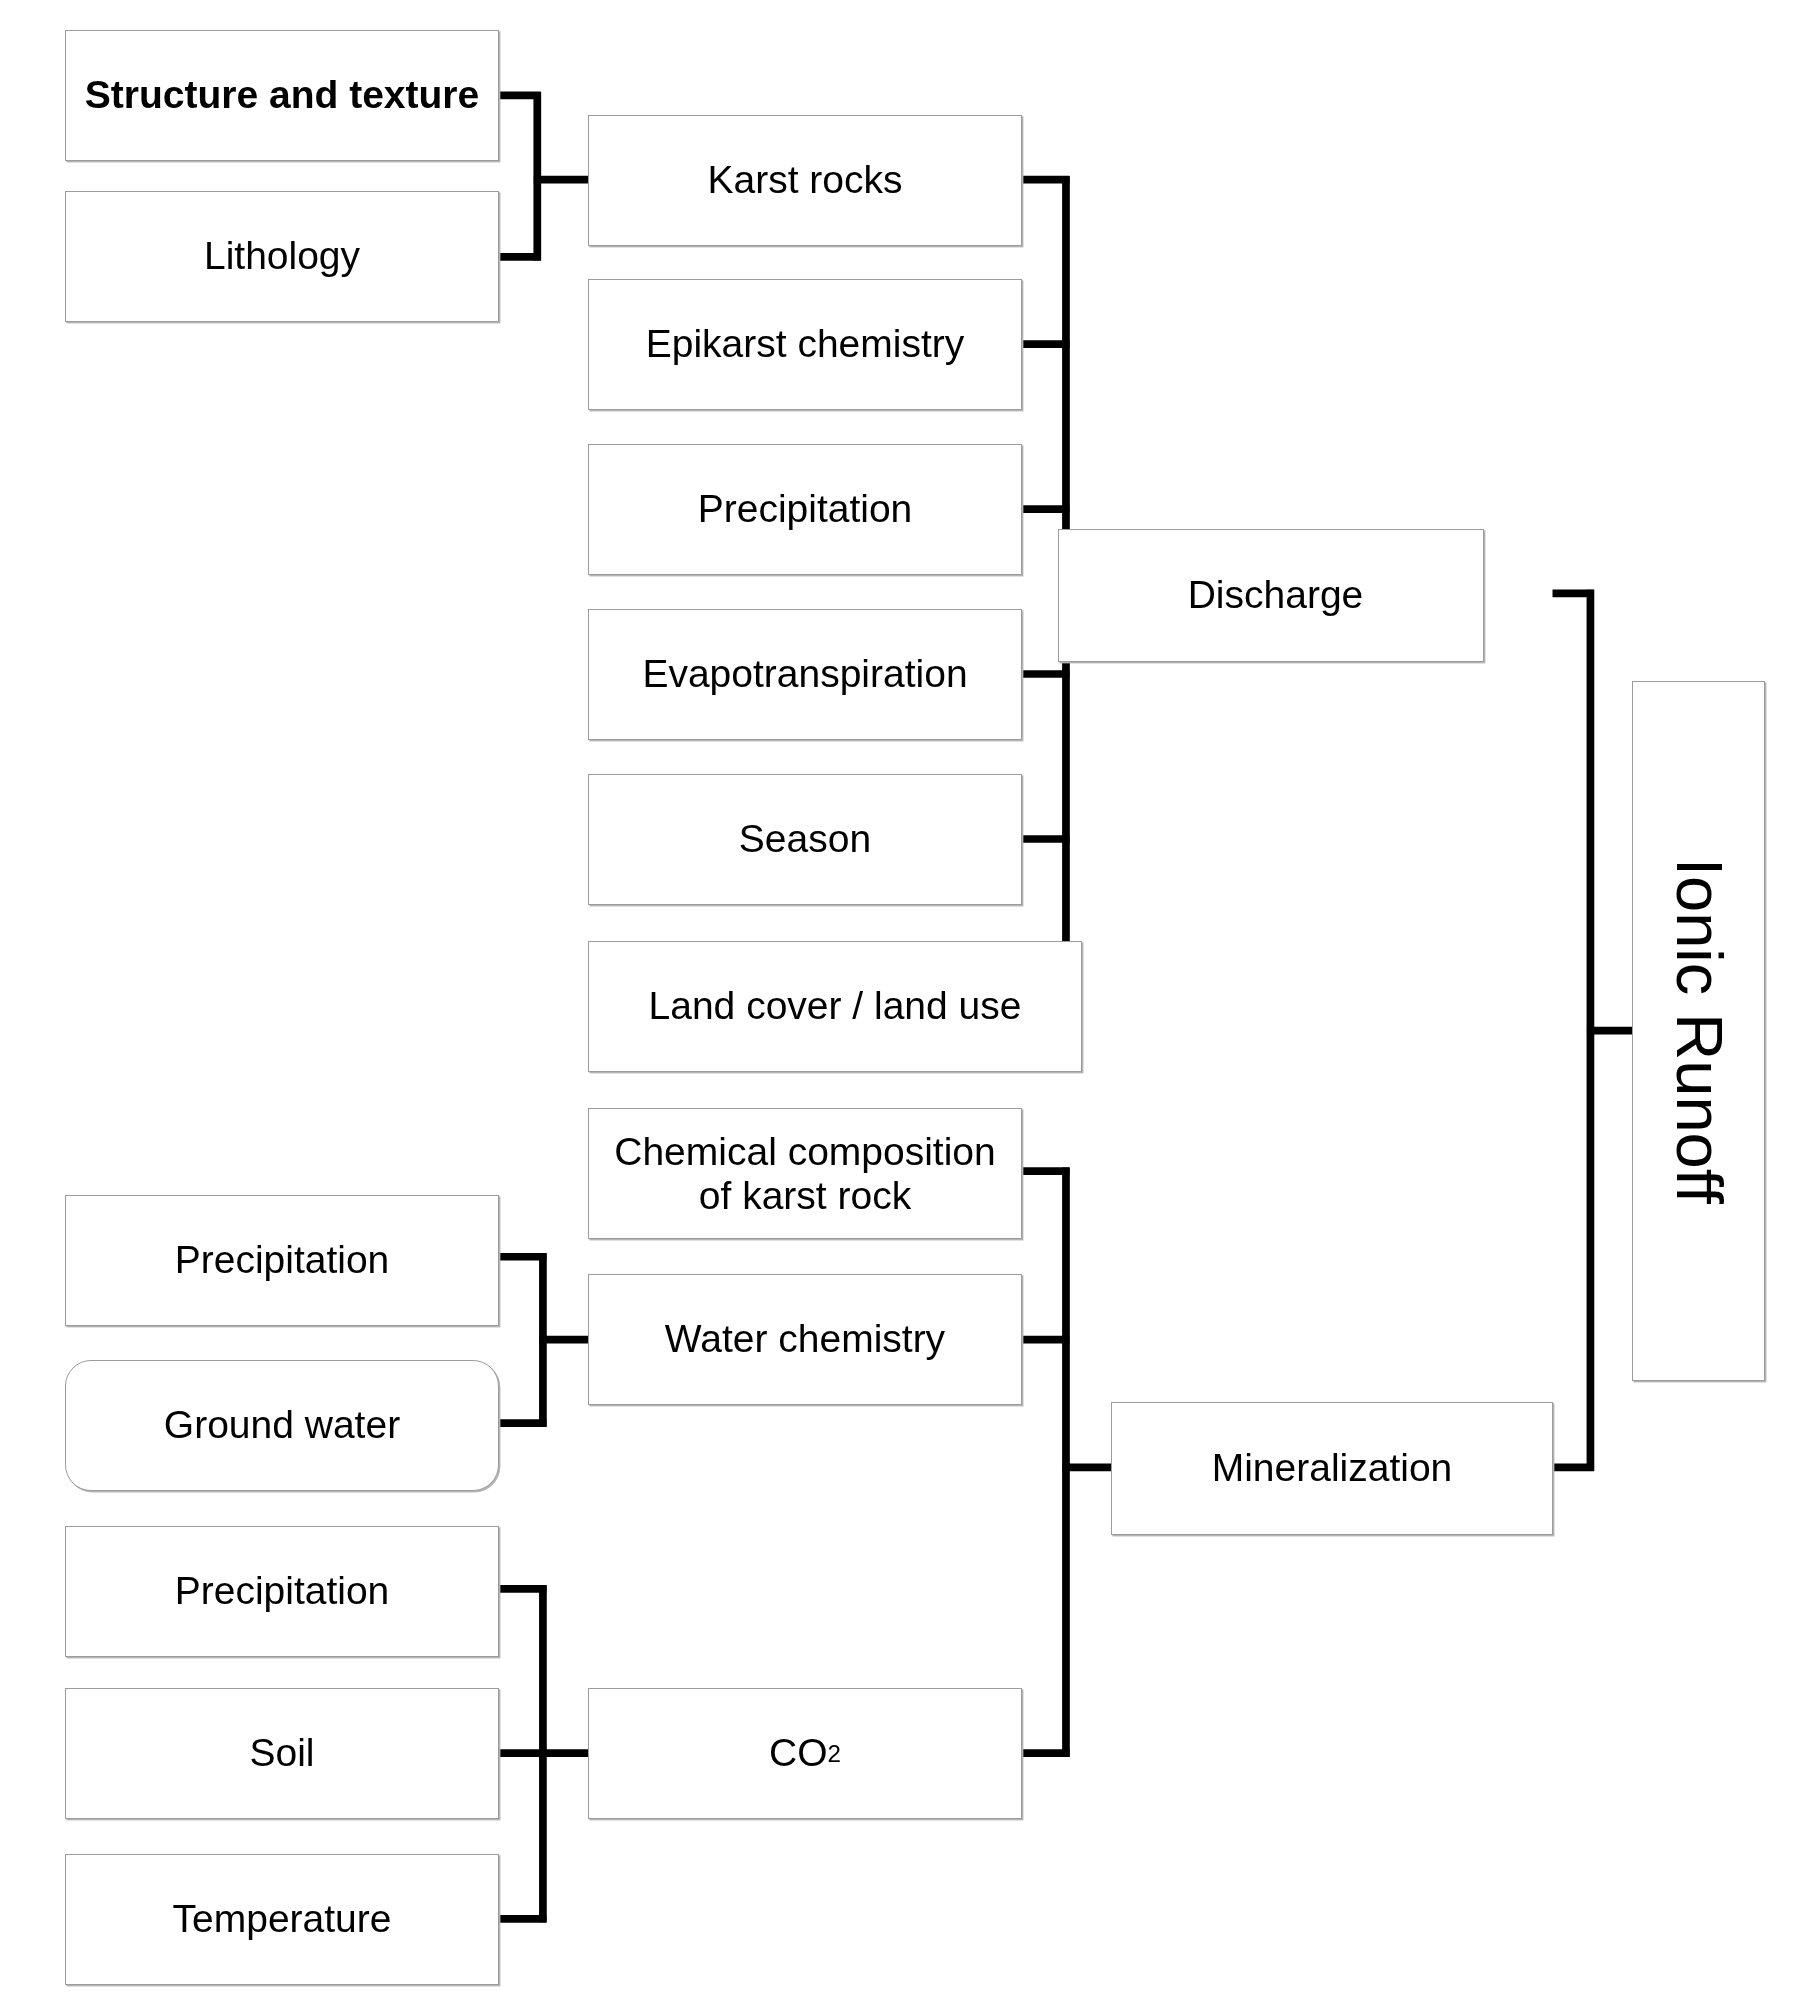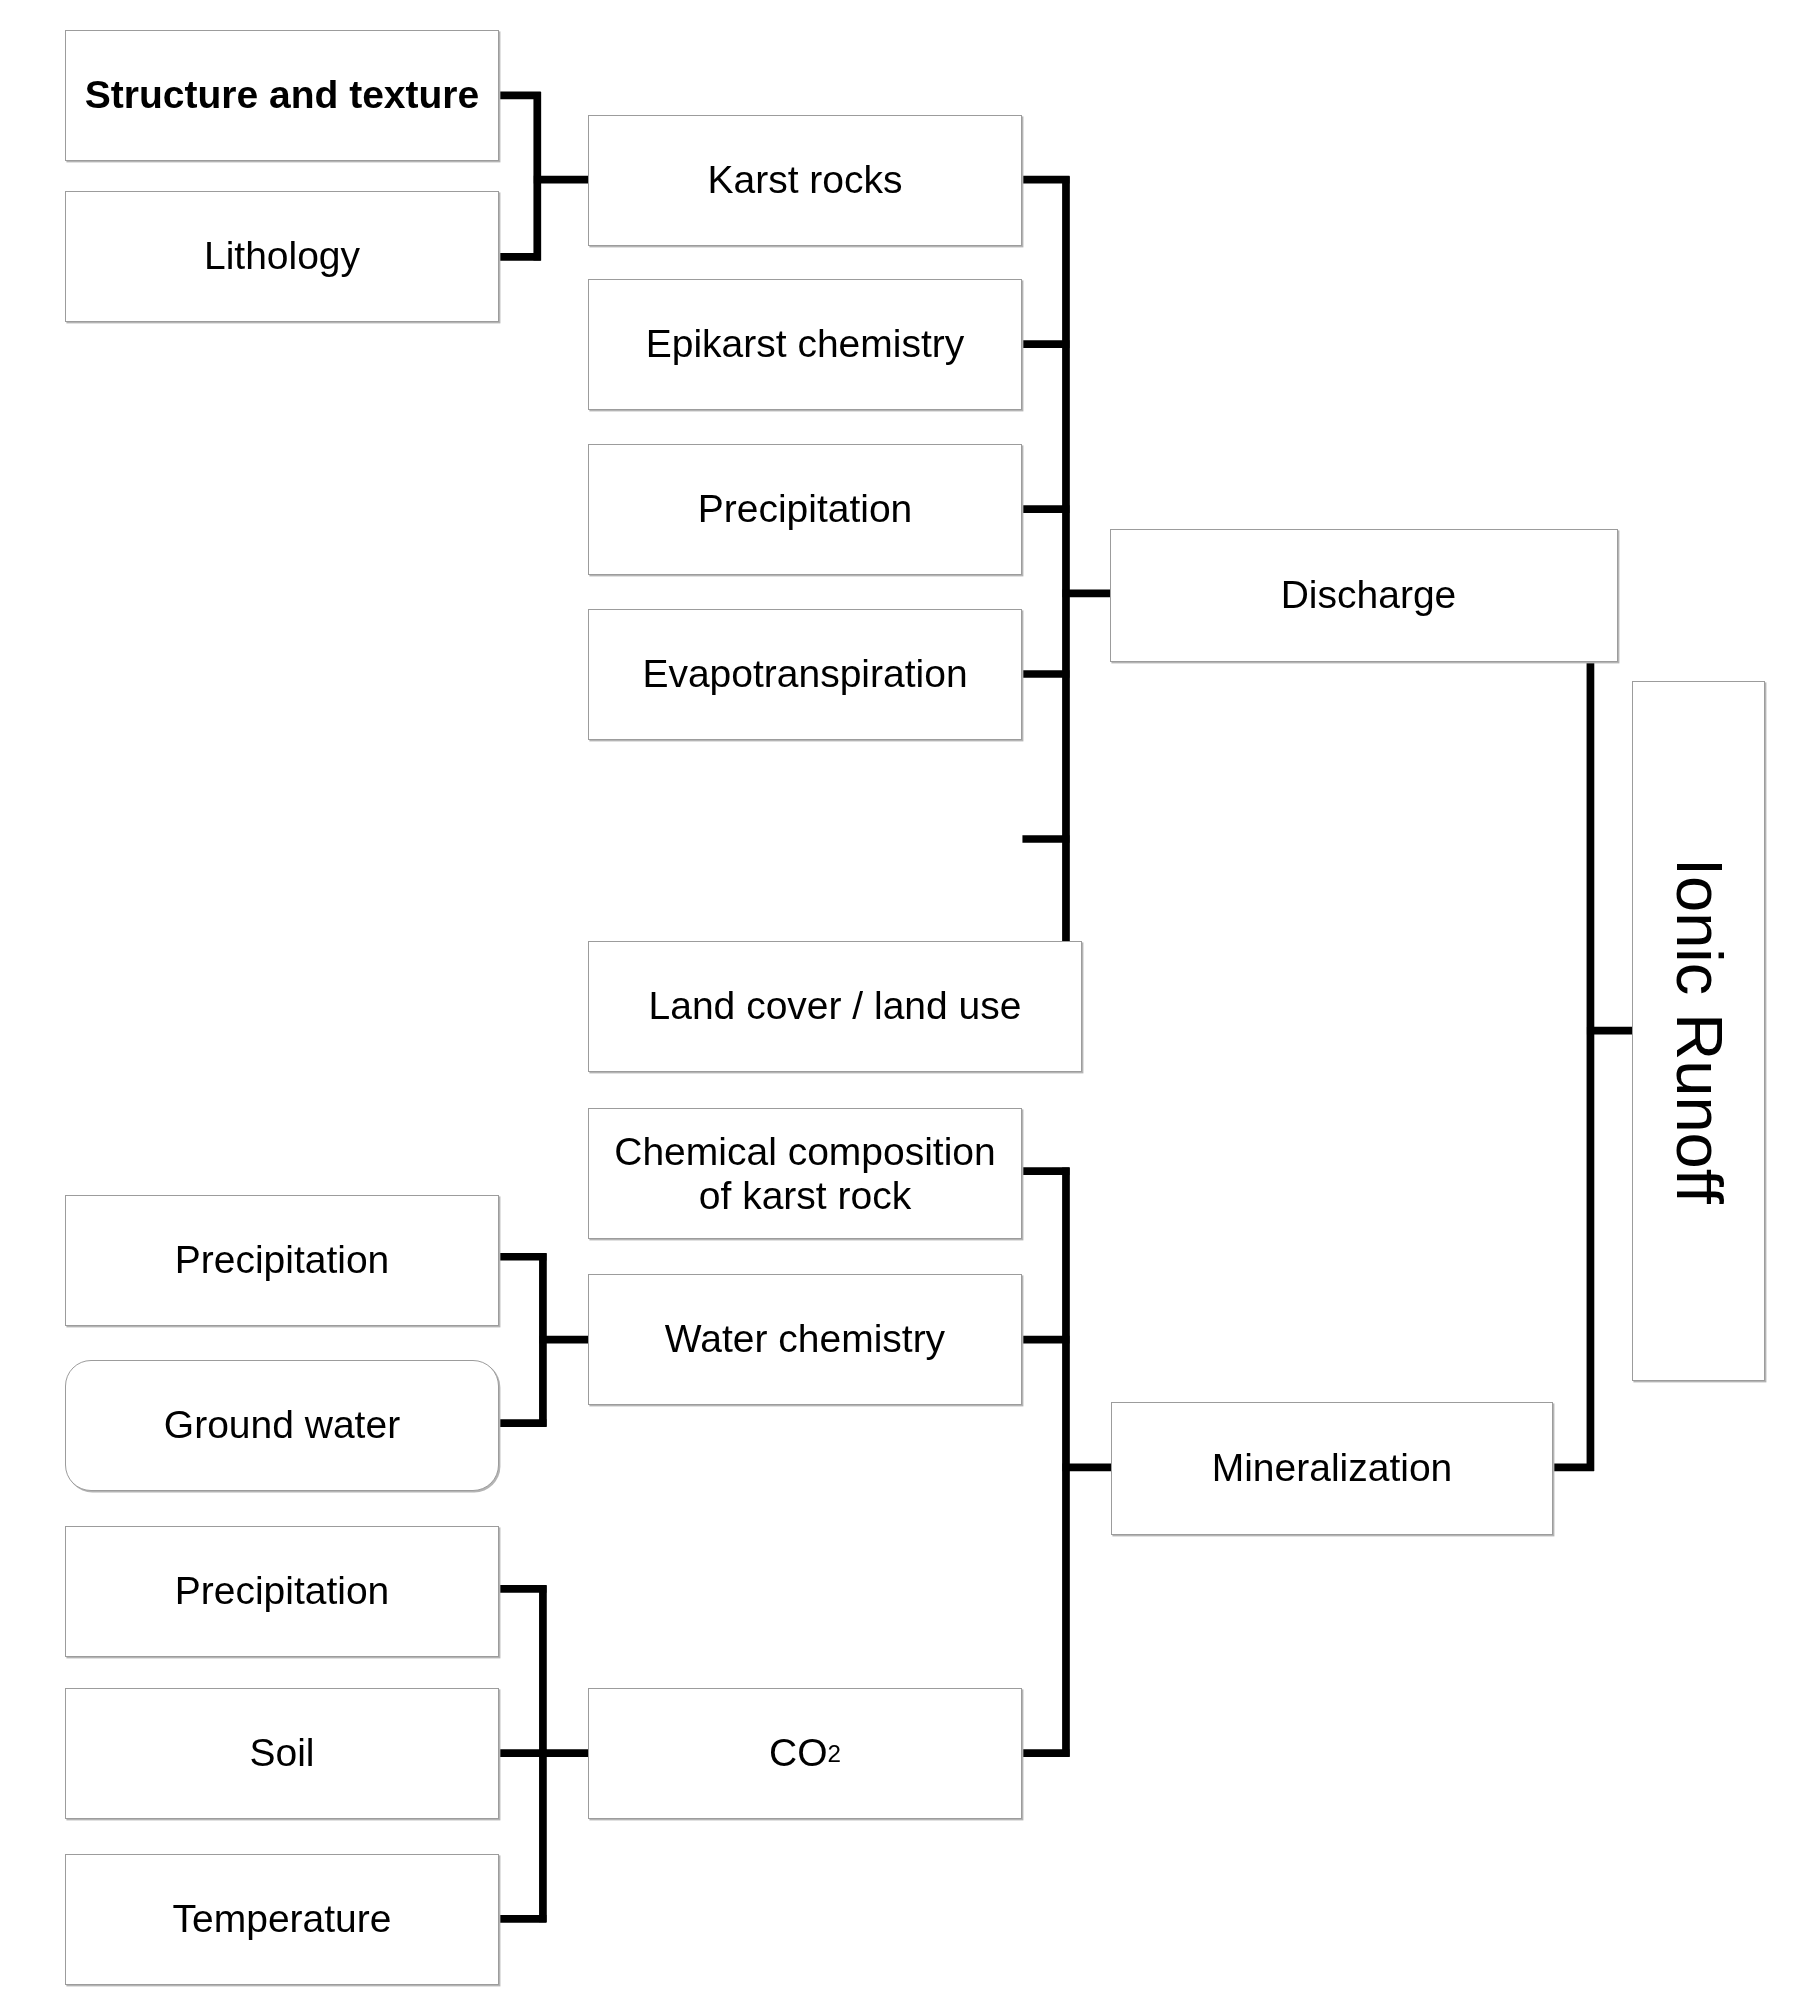--- a/index.html
+++ b/index.html
@@ -108,20 +108,21 @@
   <div class="node" style="left:65px;  top:191px;  width:434px; height:131px;">Lithology</div>
 
   <div class="node" style="left:588px; top:115px;  width:434px; height:131px;">Karst rocks</div>
 
   <div class="node" style="left:588px; top:279px;  width:434px; height:131px;">Epikarst chemistry</div>
 
   <div class="node" style="left:588px; top:444px;  width:434px; height:131px;">Precipitation</div>
 
   <div class="node" style="left:588px; top:609px;  width:434px; height:131px;">Evapotranspiration</div>
 
+  <div class="node" style="left:588px; top:774px; width:434px; height:131px;">Season</div>
 
   <div class="node" style="left:588px; top:941px; width:494px; height:131px;">Land cover / land use</div>
 
   <div class="node two-line" style="left:588px; top:1108px; width:434px; height:131px;">Chemical composition
 of karst rock</div>
 
   <div class="node" style="left:588px; top:1274px; width:434px; height:131px;">Water chemistry</div>
 
   <div class="node" style="left:588px; top:1688px; width:434px; height:131px;">
     <span>CO</span><sub>2</sub>
@@ -130,20 +131,20 @@
   <div class="node" style="left:65px;  top:1195px; width:434px; height:131px;">Precipitation</div>
 
   <div class="node" style="left:65px;  top:1360px; width:434px; height:131px;border-radius:26px;">Ground water</div>
 
   <div class="node" style="left:65px;  top:1526px; width:434px; height:131px;">Precipitation</div>
 
   <div class="node" style="left:65px;  top:1688px; width:434px; height:131px;">Soil</div>
 
   <div class="node" style="left:65px;  top:1854px; width:434px; height:131px;">Temperature</div>
 
-  <div class="node" style="left:1110px; top:529px;  width:508px; height:133px;padding-left:16px;">Discharge</div>
+  <div class="node" style="left:1058px; top:529px;  width:426px; height:133px;padding-left:16px;">Discharge</div>
 
   <div class="node" style="left:1111px; top:1402px; width:442px; height:133px;">Mineralization</div>
 
   <div class="node node-vertical" style="left:1632px; top:681px; width:133px; height:700px;">Ionic Runoff</div>
 
 </div>
 
 
 </body></html>

